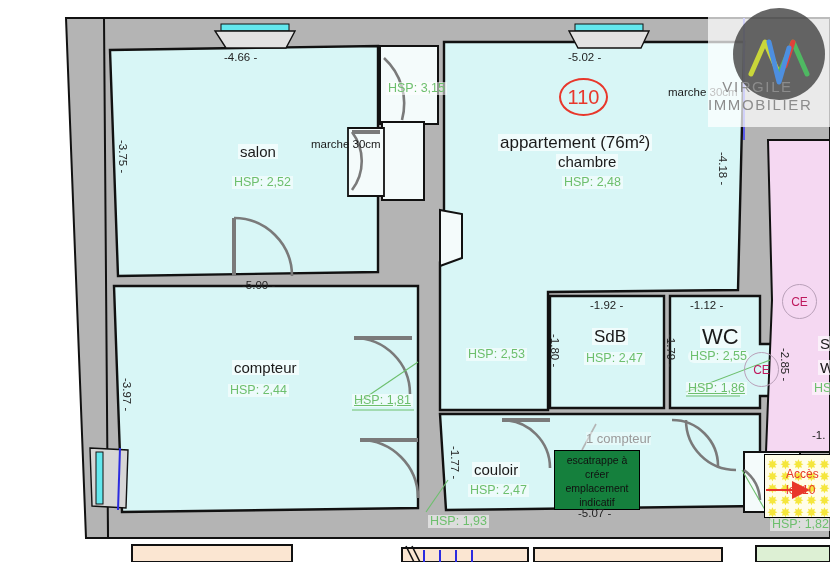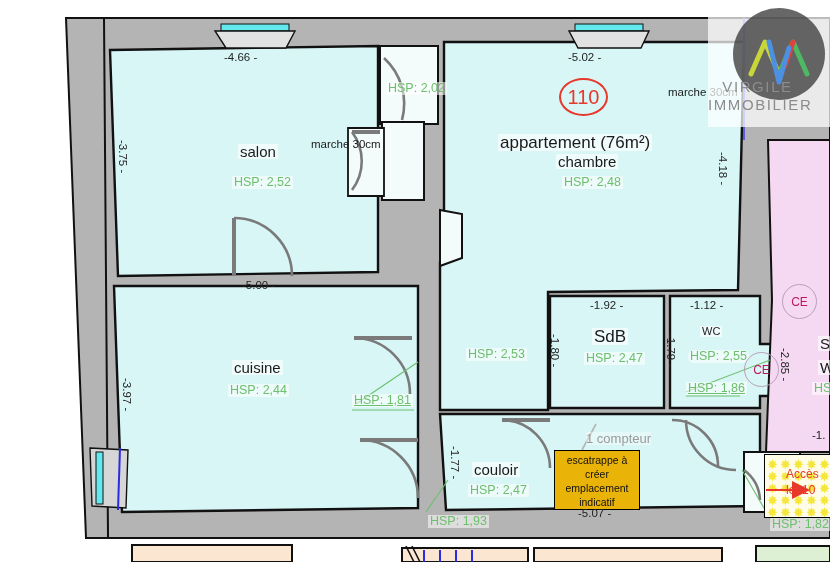--- a/index.html
+++ b/index.html
@@ -25,21 +25,21 @@
 
   
   .circ110{position:absolute;left:559px;top:78px;width:45px;height:34px;
      border:2.2px solid #e8372b;border-radius:50%;color:#e8372b;font-size:20px;
      display:flex;align-items:center;justify-content:center;background:rgba(216,246,246,.6);}
   .ce{position:absolute;width:33px;height:33px;border:1.2px solid #b9a0b9;border-radius:50%;
      color:#be185d;font-size:12px;display:flex;align-items:center;justify-content:center;}
 
   
   #escabox{position:absolute;left:554px;top:450px;width:86px;height:60px;
-     border:1.6px solid #000;background:#eab308;font-size:10.5px;color:#111;
+     border:1.6px solid #000;background:#15803d;font-size:10.5px;color:#111;
      text-align:center;line-height:14px;padding-top:2px;box-sizing:border-box;}
 
   
   #acces{position:absolute;left:764px;top:454px;width:66px;height:62px;
      background:#fffde8;border:1.5px solid #000;overflow:hidden;}
   .star{position:absolute;color:#f5e63c;font-size:13px;line-height:13px;}
   #accesTxt{position:absolute;left:786px;top:466px;color:#e8372b;font-size:12px;line-height:16px;}
   #accesArrow{position:absolute;left:766px;top:477px;}
 </style>
 </head>
@@ -129,48 +129,48 @@
       <line x1="456" y1="550" x2="456" y2="562" stroke="#2b2be0" stroke-width="2"></line>
       <line x1="472" y1="550" x2="472" y2="562" stroke="#2b2be0" stroke-width="2"></line>
     </g>
   </svg>
 
   <div class="lbl name" style="left:238px;top:144px;">salon</div>
   <div class="lbl hsp" style="left:232px;top:176px;">HSP: 2,52</div>
   <div class="lbl dim" style="left:224px;top:52px;">-4.66 -</div>
   <div class="lbl dimv" style="left:128px;top:140px;transform:rotate(90deg);">-3.75 -</div>
 
-  <div class="lbl name" style="left:232px;top:360px;">cuisine</div>
+  <div class="lbl name" style="left:232px;top:360px;">compteur</div>
   <div class="lbl hsp" style="left:228px;top:384px;">HSP: 2,44</div>
   <div class="lbl dim" style="left:242px;top:280px;">-5.00 -</div>
   <div class="lbl dimv" style="left:132px;top:378px;transform:rotate(90deg);">-3.97 -</div>
 
   <div class="circ110">110</div>
   <div class="lbl name" style="left:498px;top:134px;font-size:17px;">appartement (76m²)</div>
   <div class="lbl name" style="left:556px;top:154px;">chambre</div>
   <div class="lbl hsp" style="left:562px;top:176px;">HSP: 2,48</div>
   <div class="lbl dim" style="left:568px;top:52px;">-5.02 -</div>
   <div class="lbl dimv" style="left:728px;top:152px;transform:rotate(90deg);">-4.18 -</div>
 
   <div class="lbl name" style="left:592px;top:328px;font-size:17px;">SdB</div>
   <div class="lbl hsp" style="left:584px;top:352px;">HSP: 2,47</div>
   <div class="lbl dim" style="left:590px;top:300px;">-1.92 -</div>
   <div class="lbl dimv" style="left:560px;top:334px;transform:rotate(90deg);">-1.80 -</div>
 
-  <div class="lbl name" style="left:700px;top:326px;font-size:11px;">WC</div>
+  <div class="lbl name" style="left:700px;top:326px;font-size:22px;">WC</div>
   <div class="lbl hsp" style="left:688px;top:350px;border-radius:6px;">HSP: 2,55</div>
   <div class="lbl hsp hsp-u" style="left:686px;top:382px;">HSP: 1,86</div>
   <div class="lbl dim" style="left:690px;top:300px;">-1.12 -</div>
   <div class="lbl dimv" style="left:676px;top:334px;transform:rotate(90deg);">-1.79 -</div>
 
   <div class="lbl name" style="left:472px;top:462px;">couloir</div>
   <div class="lbl hsp" style="left:468px;top:484px;">HSP: 2,47</div>
   <div class="lbl dimv" style="left:460px;top:446px;transform:rotate(90deg);">-1.77 -</div>
 
-  <div class="lbl hsp" style="left:386px;top:82px;">HSP: 2,02</div>
+  <div class="lbl hsp" style="left:386px;top:82px;">HSP: 3,15</div>
   <div class="lbl hsp hsp-u" style="left:352px;top:394px;">HSP: 1,81</div>
   <div class="lbl hsp" style="left:466px;top:348px;">HSP: 2,53</div>
   <div class="lbl hsp" style="left:428px;top:515px;">HSP: 1,93</div>
   <div class="lbl hsp" style="left:770px;top:518px;">HSP: 1,82</div>
 
   <div class="lbl note" style="left:311px;top:139px;">marche 30cm</div>
   <div class="lbl note" style="left:668px;top:87px;">marche 30cm</div>
 
   <div class="lbl grayNote" style="left:586px;top:432px;">1 compteur</div>
 

